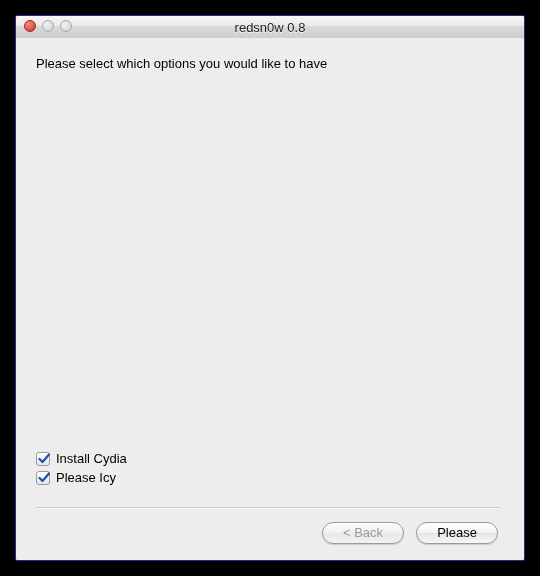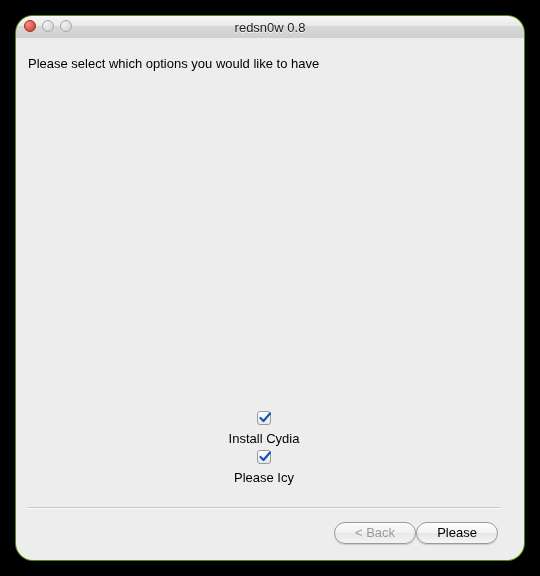--- a/index.html
+++ b/index.html
@@ -12,22 +12,22 @@
     font-size: 13px;
     color: #000;
     -webkit-font-smoothing: antialiased;
   }
   .window {
     position: absolute;
     left: 15px;
     top: 15px;
     width: 510px;
     height: 546px;
-    background: #84cc16;
-    border-radius: 18px;
+    background: #6d28d9;
+    border-radius: 2px;
     box-shadow: 0 10px 30px rgba(0,0,0,0.5);
     overflow: hidden;
     border: 1px solid rgba(0,0,0,0.35);
     box-sizing: border-box;
   }
   .titlebar {
     height: 22px;
     background: linear-gradient(to bottom, #f7f7f7 0%, #e9e9e9 45%, #d9d9d9 46%, #cfcfcf 100%);
     border-bottom: 1px solid #b7b7b7;
     position: relative;
@@ -63,21 +63,21 @@
     text-shadow: 0 1px 0 rgba(255,255,255,0.8);
     user-select: none;
   }
   .content {
     position: absolute;
     top: 22px;
     left: 0;
     right: 0;
     bottom: 0;
     background: #ededed;
-    padding: 18px 24px 16px 12px;
+    padding: 18px 24px 16px 20px;
     box-sizing: border-box;
     display: flex;
     flex-direction: column;
   }
   .prompt {
     font-size: 13px;
     color: #000;
     margin-bottom: 8px;
   }
   .spacer {
@@ -85,21 +85,20 @@
   }
   .options {
     margin-bottom: 18px;
   }
   .opt-row {
     display: flex;
     align-items: center;
     gap: 6px;
     margin: 4px 0;
     font-size: 13px;
-    flex-direction: column;
   }
   .aqua-check {
     width: 14px;
     height: 14px;
     border-radius: 3px;
     background: linear-gradient(to bottom, #ffffff, #e7e7e7);
     border: 1px solid #9a9a9a;
     box-shadow: inset 0 1px 0 rgba(255,255,255,0.8);
     position: relative;
     box-sizing: border-box;
@@ -114,20 +113,21 @@
   }
   .separator {
     height: 1px;
     background: #c9c9c9;
     box-shadow: 0 1px 0 #fafafa;
     margin: 0 0 14px 0;
   }
   .button-row {
     display: flex;
     justify-content: flex-end;
+    gap: 12px;
     padding-right: 2px;
   }
   .aqua-btn {
     min-width: 82px;
     height: 22px;
     border-radius: 11px;
     border: 1px solid #9a9a9a;
     background: linear-gradient(to bottom, #ffffff 0%, #f3f3f3 48%, #e6e6e6 52%, #f6f6f6 100%);
     font-size: 13px;
     font-family: inherit;

